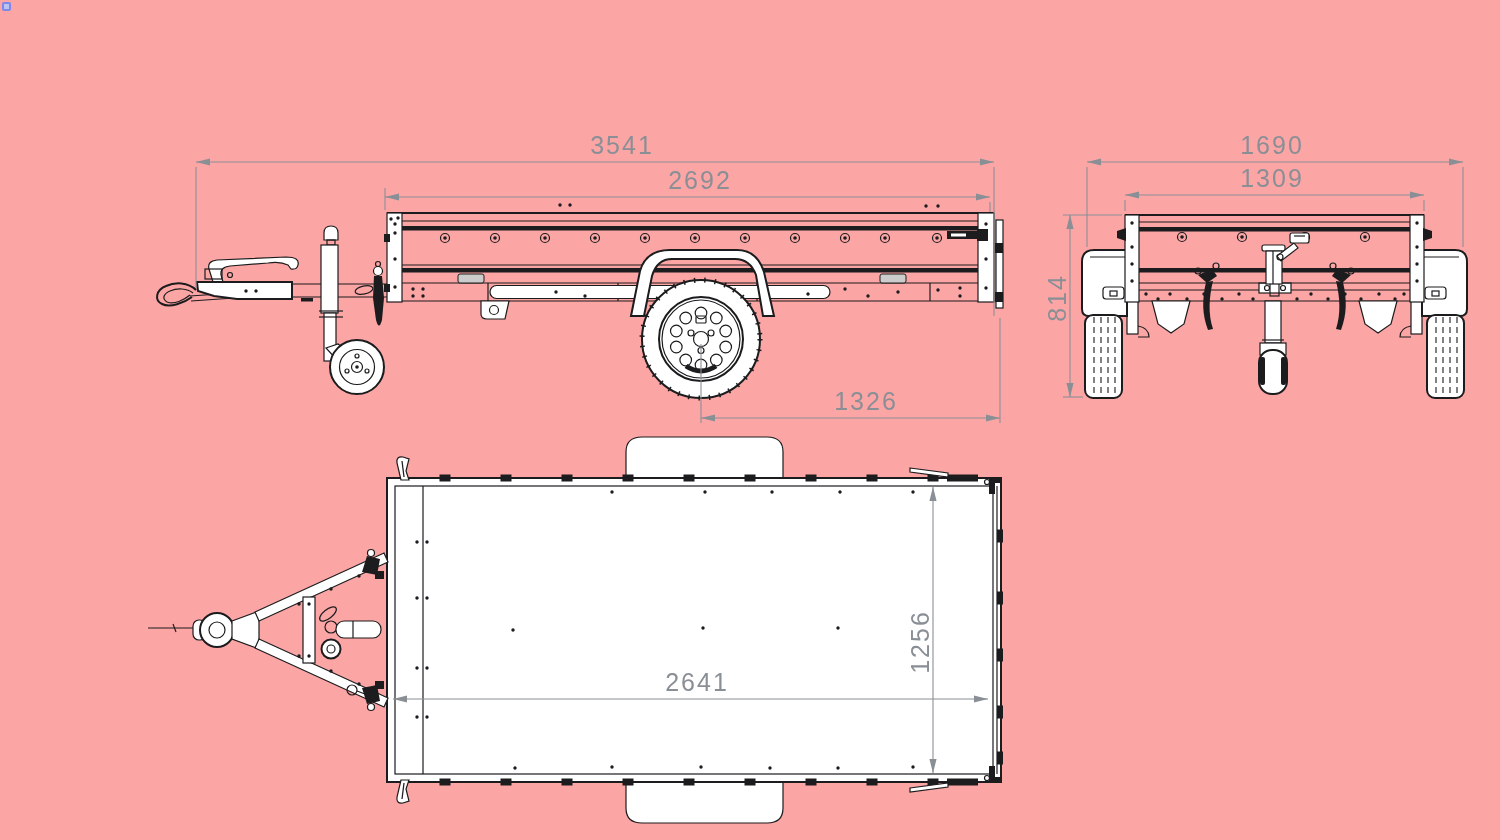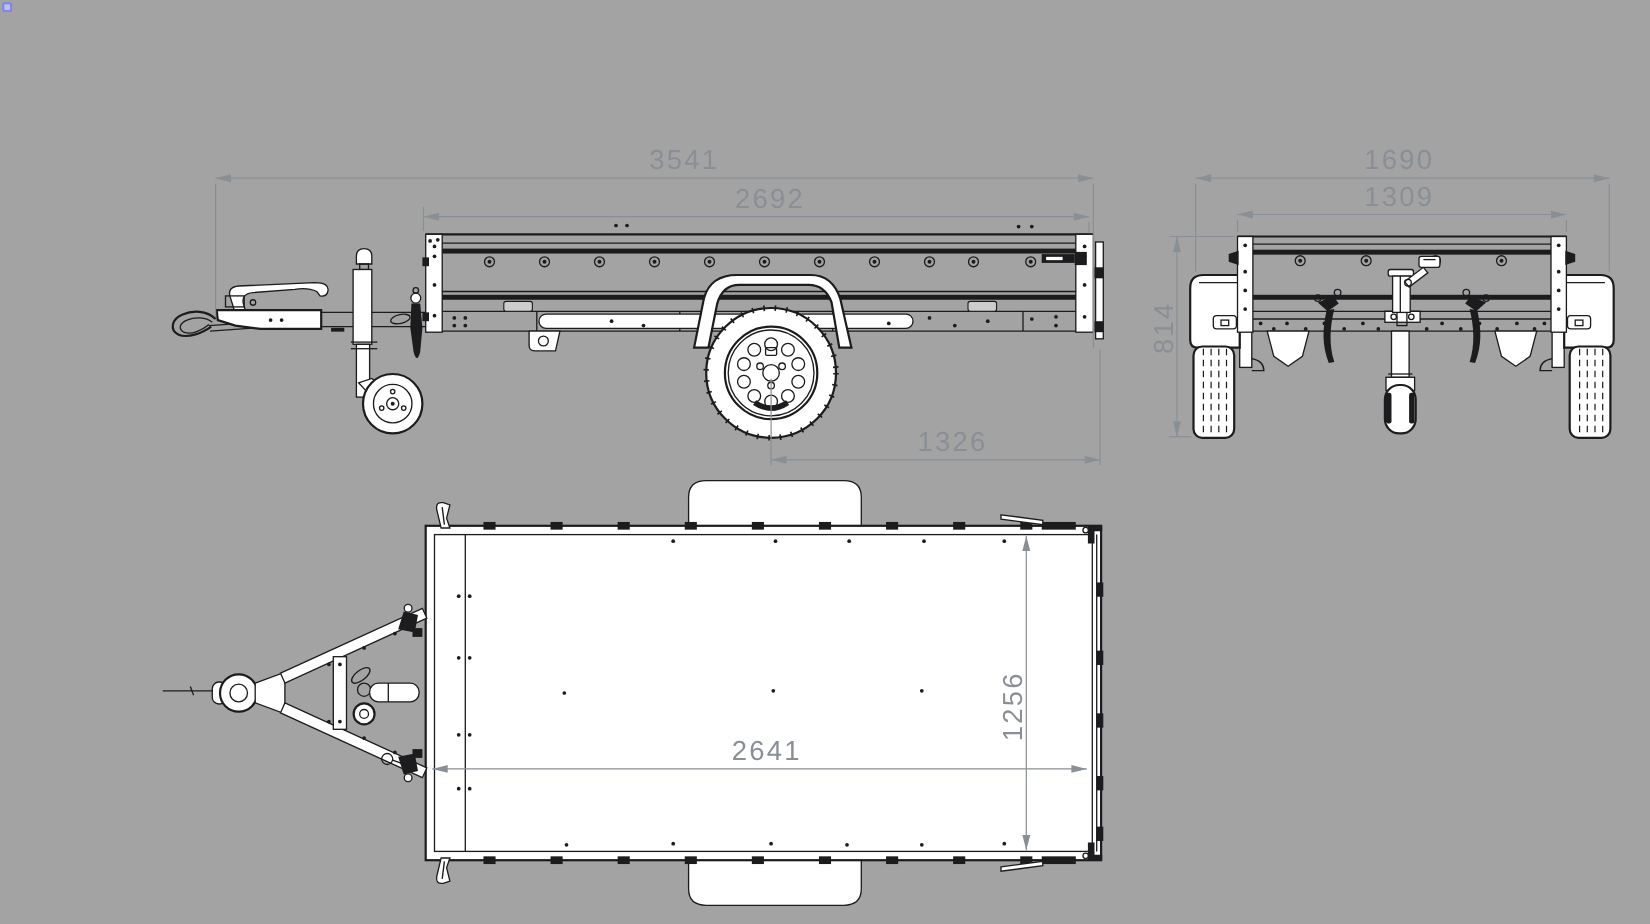--- a/index.html
+++ b/index.html
@@ -1,17 +1,17 @@
 <!DOCTYPE html>
 <html><head>
 <meta charset="utf-8">
 <style>
   html,body{margin:0;padding:0;background:#ffffff;width:1500px;height:840px;overflow:hidden;
     font-family:"Liberation Sans",sans-serif;}
-  .stage{position:relative;width:1500px;height:840px;background:#a3a3a3;}
+  .stage{position:relative;width:1500px;height:840px;background:#fca5a5;}
   .artifact{position:absolute;left:2px;top:2px;width:9px;height:9px;background:#7e88e8;border-radius:2px;}
   .artifact::after{content:"";position:absolute;left:2px;top:2px;width:5px;height:5px;background:#bcc2f1;}
   svg{position:absolute;left:0;top:0;}
   .s1{stroke:#1c1c1e;stroke-width:1.2;fill:none}
   .s2{stroke:#1c1c1e;stroke-width:2;fill:none}
   .sw{stroke:#1c1c1e;stroke-width:2;fill:#fff}
   .sw1{stroke:#1c1c1e;stroke-width:1.2;fill:#fff}
   .blk{fill:#1c1c1e;stroke:none}
   .gry{fill:#cccccc;stroke:#1c1c1e;stroke-width:1}
   .tick{stroke:#1c1c1e;stroke-width:5;fill:none;stroke-dasharray:1.5 8.9}

